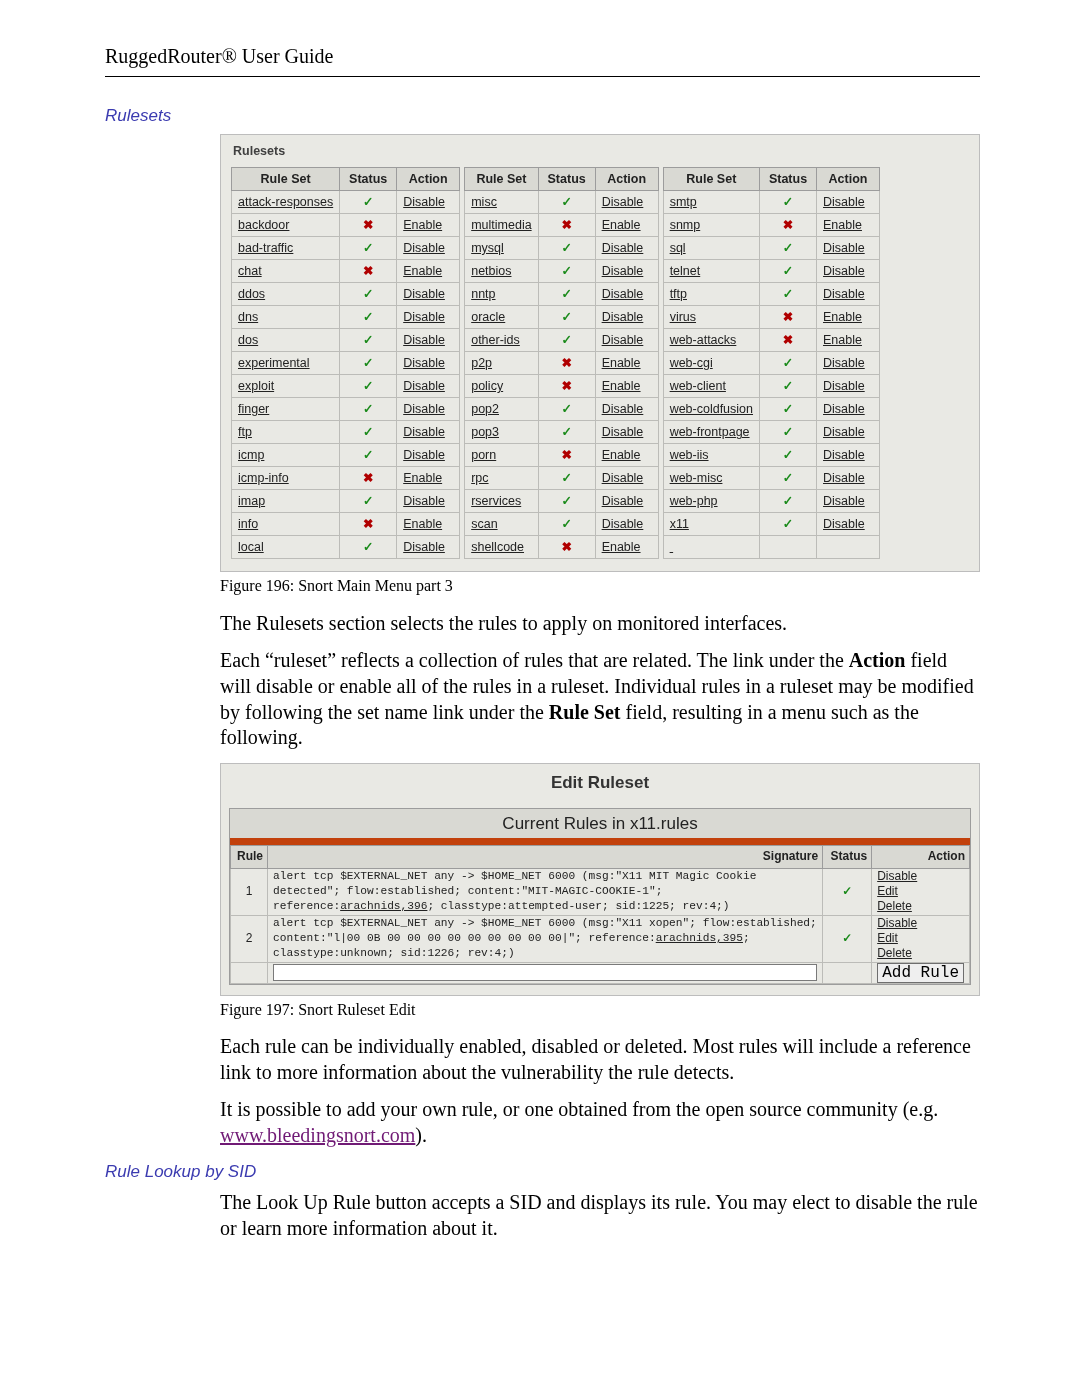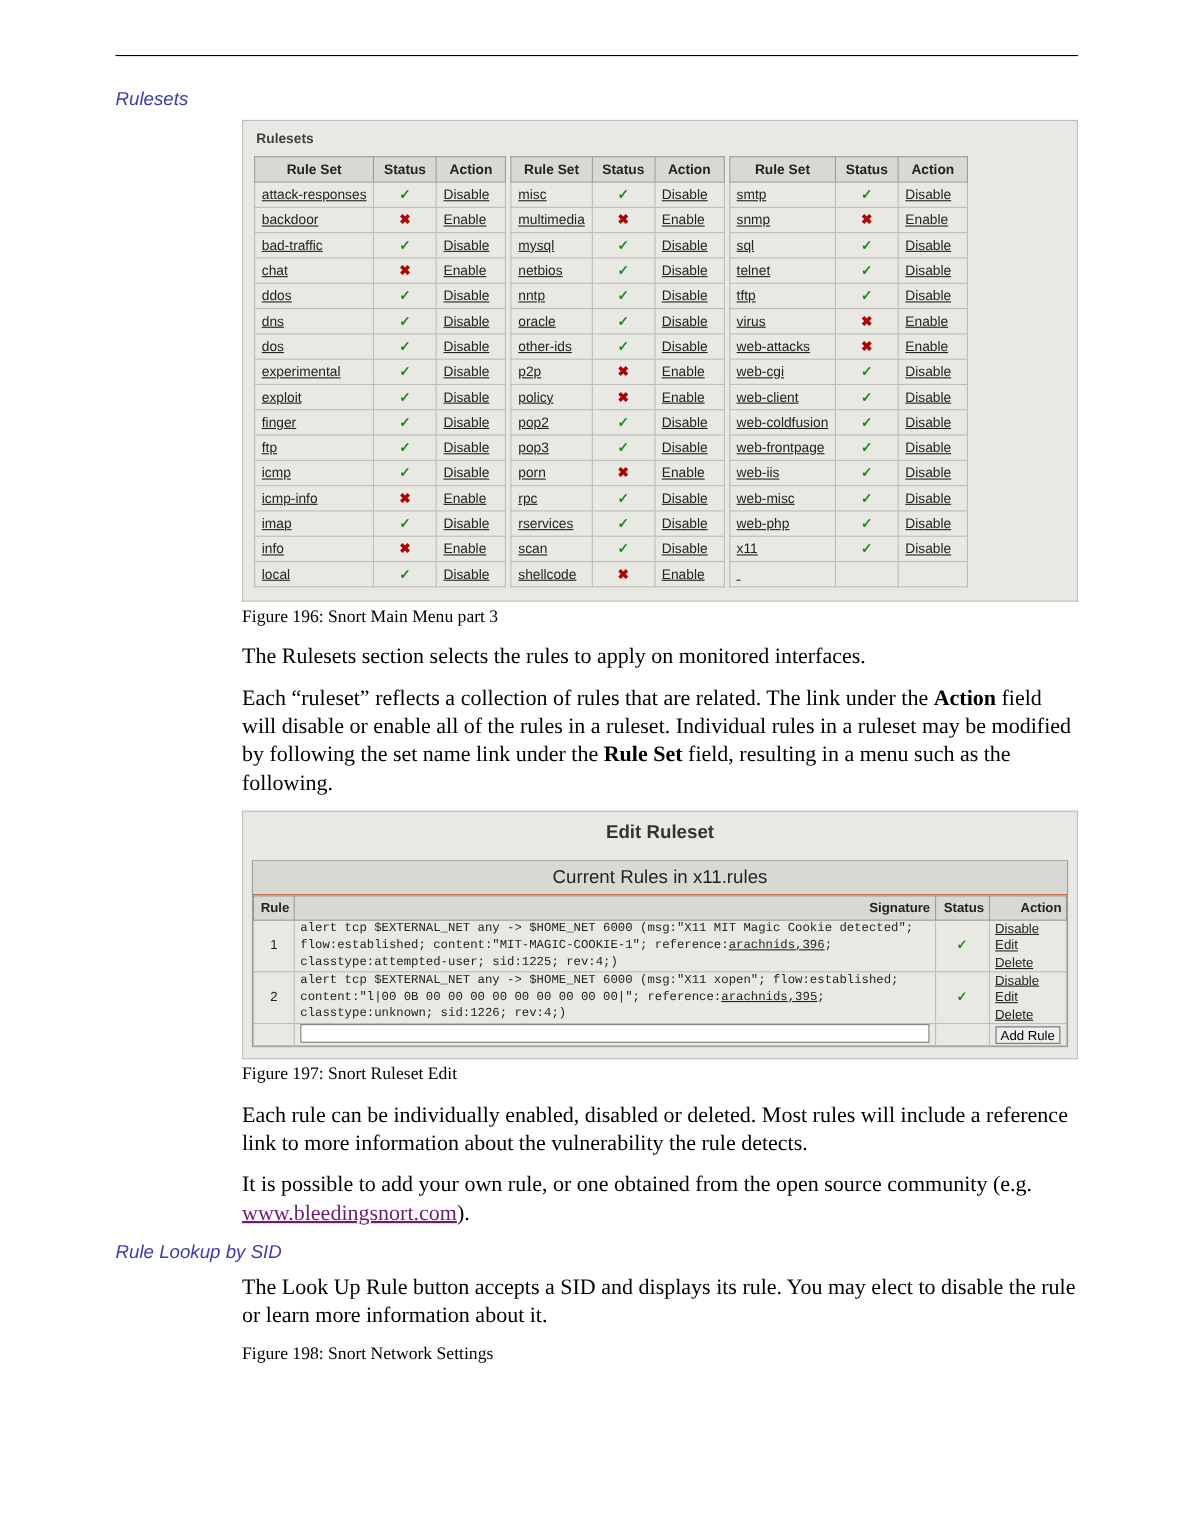--- a/index.html
+++ b/index.html
@@ -22,38 +22,39 @@
   .tick{color:#1a8a1a;font-weight:bold;}
   .cross{color:#b00000;font-weight:bold;}
   .lookup{margin-top:14px;font-size:12.5px;color:#222;}
   .lookup input.txt{border:1px solid #7a7a7a;height:19px;width:46px;background:#fff;vertical-align:middle;}
   .lookup input.btn{font-family:Verdana,Arial,sans-serif;font-size:12.5px;background:#efefef;border:1px solid #6e6e6e;padding:1px 6px;vertical-align:middle;}
   .fig{font-weight:normal;font-family:"Times New Roman",serif;font-size:16px;margin:4px 0 14px 0;}
   .para{font-size:20px;margin:0 0 12px 0;}
   .panel2{background:#e9e9e4;border:1px solid #bdbdbd;padding:8px 8px 10px 8px;}
   .panel2-title{font-weight:bold;text-align:center;color:#333;font-size:17px;margin:0 0 14px 0;font-family:Verdana,Arial,sans-serif;}
   .cur{border:1px solid #9c9c9c;background:#e9e9e4;}
-  .cur-caption{background:#d9d9d3;border-bottom:1px solid #c2410c;text-align:center;font-size:17px;color:#222;padding:4px 0;font-family:Verdana,Arial,sans-serif;}
+  .cur-caption{background:#d9d9d3;border-bottom:7px solid #c2410c;text-align:center;font-size:17px;color:#222;padding:4px 0;font-family:Verdana,Arial,sans-serif;}
   .cur table{width:100%;border-collapse:collapse;}
   .cur th{background:#d9d9d3;border:1px solid #9c9c9c;font-size:12px;color:#222;padding:3px 4px;text-align:right;font-family:Verdana,Arial,sans-serif;font-weight:bold;}
   .cur td{border:1px solid #bcbcb8;font-size:12px;color:#222;padding:0 5px;vertical-align:middle;font-family:Verdana,Arial,sans-serif;}
   .cur td.sig{font-family:"Courier New",monospace;font-size:11.2px;line-height:1.35;}
   .cur td.rule{width:26px;text-align:center;}
   .cur td.st{width:38px;text-align:center;}
   .cur td.act{width:52px;font-size:12px;}
   .cur td.act span{text-decoration:underline;display:block;}
   .addrow td.sig input{width:100%;border:1px solid #7a7a7a;height:17px;background:#fff;box-sizing:border-box;}
-  .addrow td.act input{font-size:12px;background:#efefef;border:1px solid #6e6e6e;padding:0 4px;font-family:Liberation Sans, sans-serif;}
+  .addrow td.act input{font-size:16px;background:#efefef;border:1px solid #6e6e6e;padding:0 4px;font-family:Liberation Mono, monospace;}
   a.link{color:#701a75;text-decoration:underline;}
   .h2{color:#1a4fa8;font-family:Verdana,Arial,sans-serif;font-size:19px;font-weight:bold;margin:26px 0 8px 0;}
 </style>
 </head>
 <body>
 
 <div class="page">
+  <div class="hdr-title">RuggedRouter® User Guide</div>
   <hr class="hr">
 
   <div class="h3">Rulesets</div>
 
   <div class="indent">
     <div class="panel">
       <div class="panel-title">Rulesets</div>
       <div class="rs-grid" id="rs-grid">
           <table class="rs-col">
             <tbody>
@@ -379,19 +380,16 @@
     <p class="para">
       <span>It is possible to add your own rule, or one obtained from the open source community (e.g. </span><a href="#" class="link">www.bleedingsnort.com</a><span>).</span>
     </p>
   </div>
 
   <div class="h3">Rule Lookup by SID</div>
   <div class="indent">
     <p class="para">The Look Up Rule button accepts a SID and displays its rule.  You may elect to disable the rule or learn more information about it.</p>
   </div>
 
-  <div class="indent">
-    <div class="fig">Figure 198:  Snort Network Settings</div>
-  </div>
 
   <div style="height:130px"></div>
 
 </div>
 
 </body></html>

